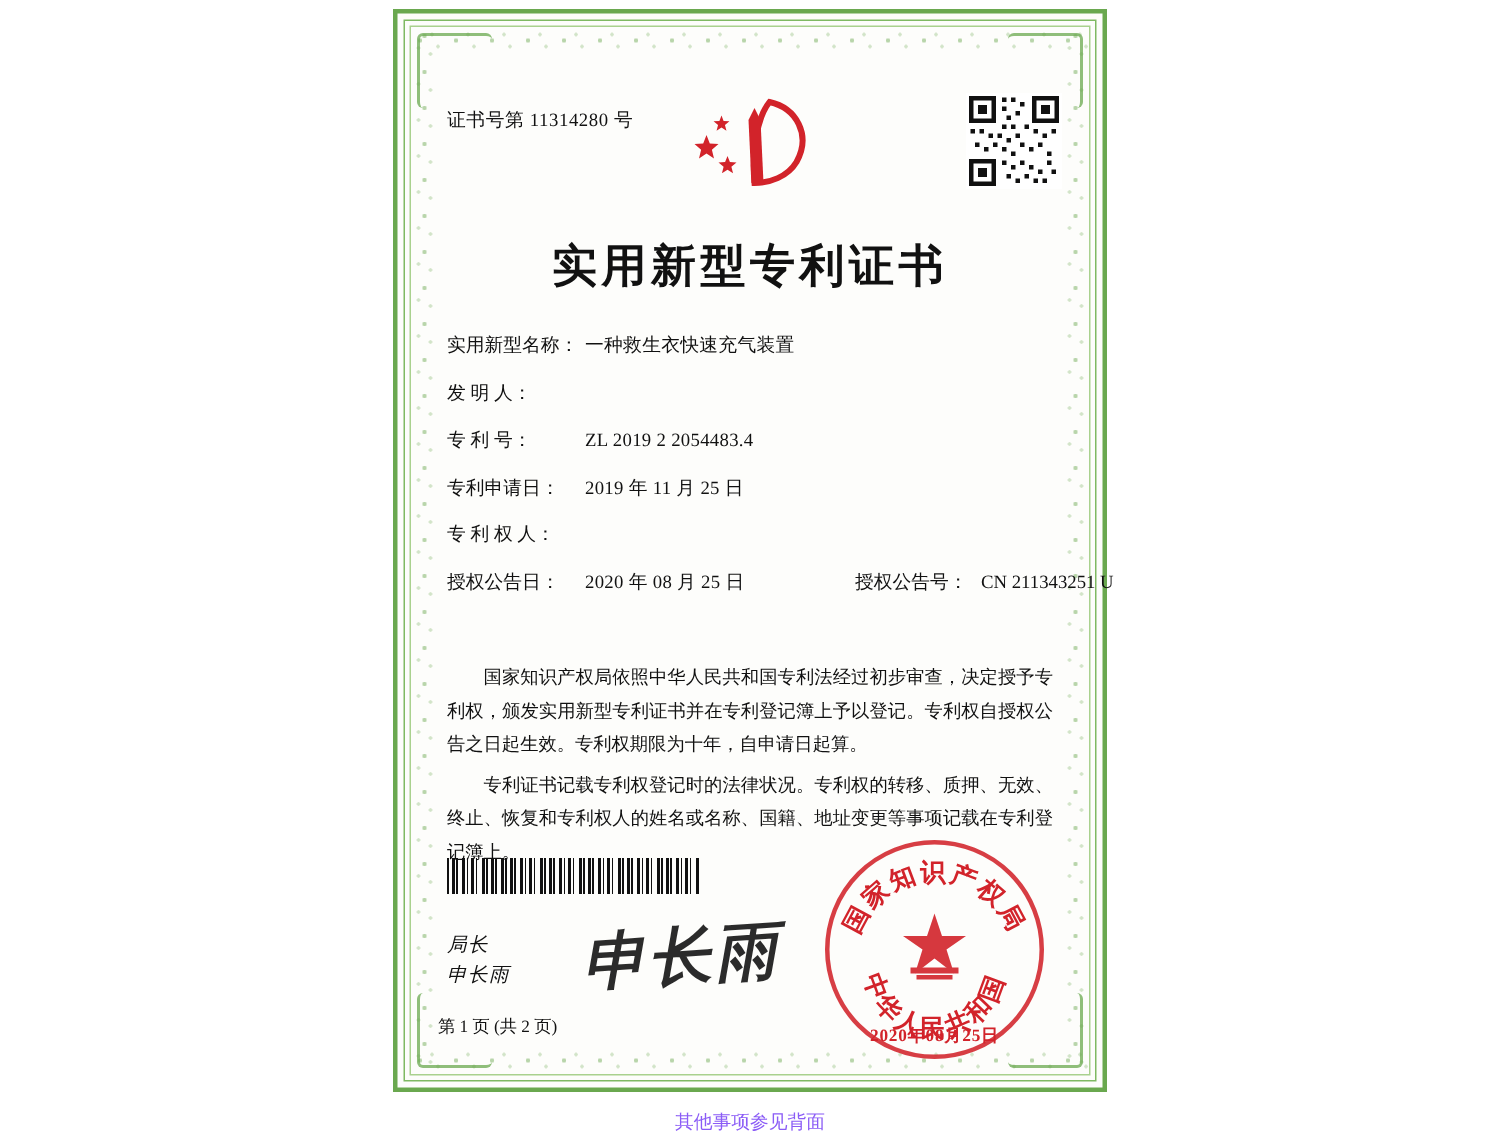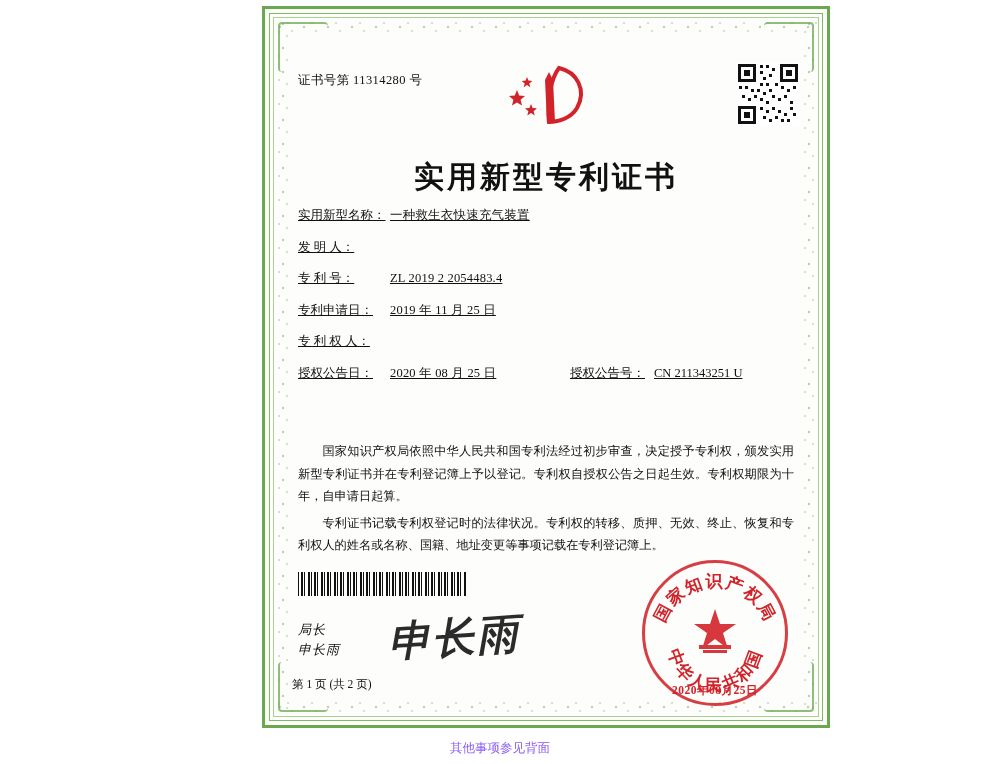--- a/index.html
+++ b/index.html
@@ -14,21 +14,21 @@
     color: #111;
     position: relative;
     overflow: hidden;
   }
 
   
   #certificate {
     position: absolute;
     left: 262px;
     top: 6px;
-    width: 568px;
+    width: 476px;
     height: 722px;
     background: #5eead4;
     box-sizing: border-box;
   }
 
   
   .frame-outer {
     position: absolute;
     left: 0; top: 0; right: 0; bottom: 0;
     border: 3px solid #6aa84f;
@@ -127,22 +127,21 @@
     font-weight: bold;
     letter-spacing: 3px;
     color: #111;
   }
 
   
   .fields {
     position: absolute;
     left: 6px;
     right: 6px;
-    top: 175px;
-    text-decoration: underline;
+    top: 190px;
   }
   .field-row {
     display: flex;
     align-items: baseline;
     margin-bottom: 14.5px;
     font-size: 12.5px;
     white-space: nowrap;
   }
   .field-label {
     width: 92px;

